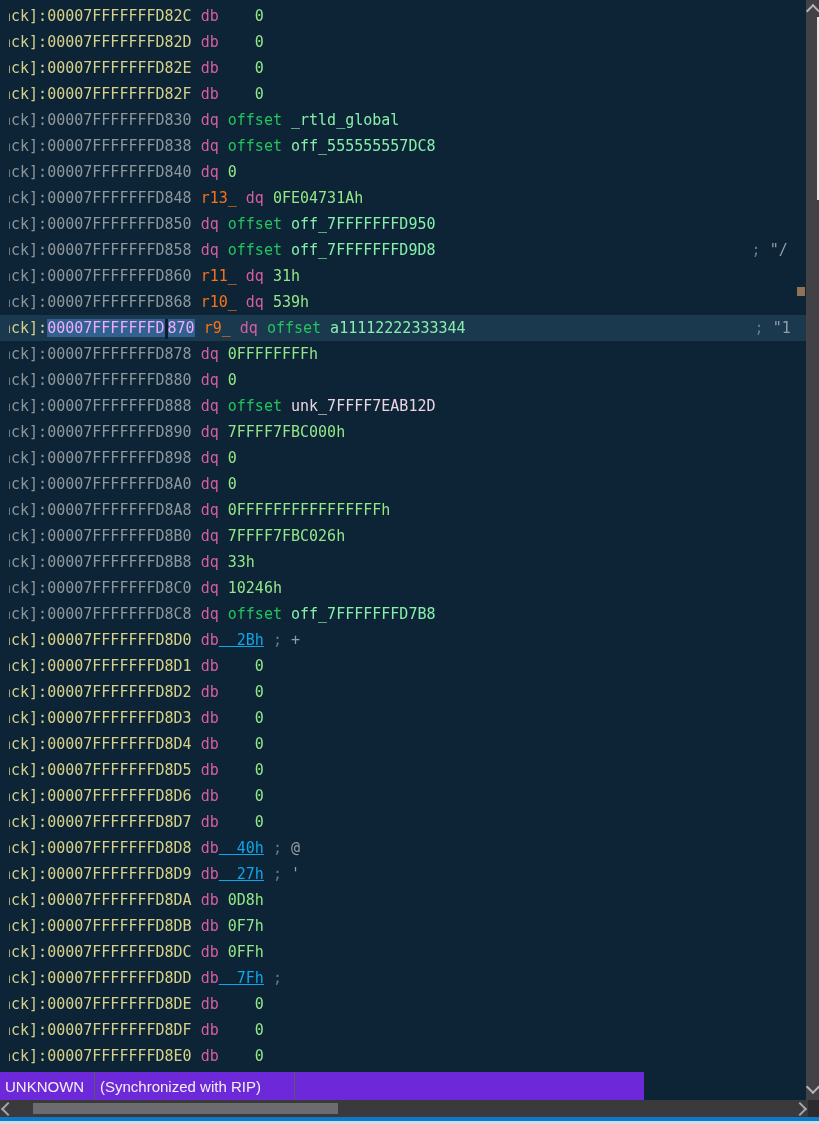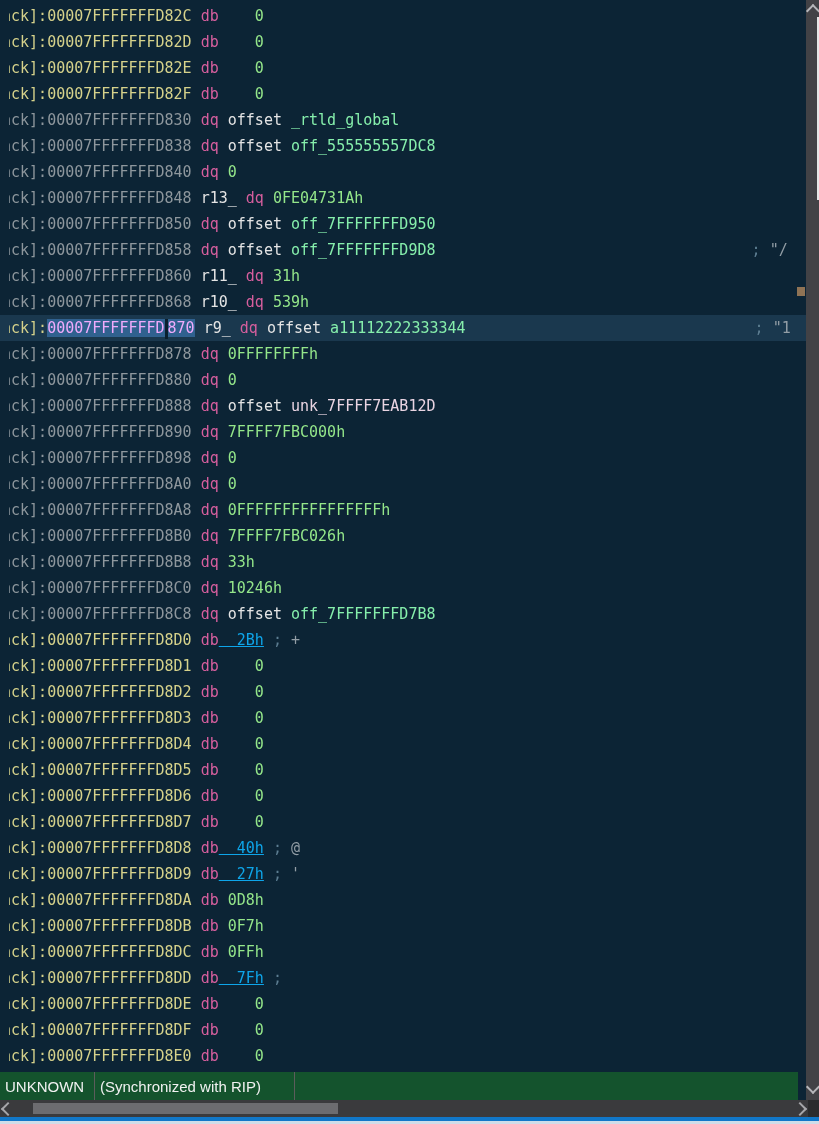--- a/index.html
+++ b/index.html
@@ -9,22 +9,22 @@
     font-family:"DejaVu Sans Mono",monospace;
   }
   
   .code-area{position:absolute;left:0;top:0;width:806px;height:1072px;overflow:hidden;}
   .hl-bar{position:absolute;left:0;width:806px;height:26px;background:#1a384e;}
   .code-clip{position:absolute;left:9px;top:3px;width:797px;overflow:hidden;}
   .code-line{white-space:pre;height:26px;line-height:26px;font-size:15px;margin-left:-7px;position:relative;}
   .tk-ay{color:#d6d28b;}
   .tk-ag{color:#8e979d;}
   .tk-kw{color:#d75f9e;margin-top:32px;}
-  .tk-off{color:#e5e5e5;}
-  .tk-reg{color:#e5e5e5;}
+  .tk-off{color:#22c55e;}
+  .tk-reg{color:#f97316;}
   .tk-num{color:#94e68a;}
   .tk-chr{color:#0ea5e9;text-decoration:underline;}
   .tk-sym{color:#86efac;}
   .tk-unk{color:#e9d4e2;text-align:center;}
   .tk-semi{color:#5d7e92;}
   .tk-cmt{color:#939ea6;}
   .tk-sp{color:transparent;}
   .tk-sel{background:#30618f;color:#f0abfc;}
   .caret{display:inline-block;width:3px;height:20px;background:#0a1f2e;vertical-align:middle;}
   
@@ -35,21 +35,21 @@
   .chev{display:inline-block;width:8px;height:8px;border-left:2px solid #b6b6ba;border-top:2px solid #b6b6ba;}
   .chev-up{transform:rotate(45deg);}
   .chev-down{transform:rotate(225deg);}
   .chev-left{transform:rotate(-45deg);border-color:#a6a6aa;}
   .chev-right{transform:rotate(135deg);border-color:#a6a6aa;}
   .vbtn{position:absolute;left:806px;width:13px;height:17px;display:flex;align-items:center;justify-content:center;background:#424246;}
   .vbtn-up{top:0;padding-top:4px;box-sizing:border-box;}
   .vbtn-down{top:1078px;}
   
   .statusbar{
-    position:absolute;left:0;top:1072px;width:798px;height:28px;background:#14532d;
+    position:absolute;left:0;top:1072px;width:644px;height:28px;background:#6d28d9;
     display:flex;align-items:stretch;color:#f1f1f1;
     font-family:"Liberation Sans",sans-serif;font-size:15px;
   }
   .status-cell{display:flex;align-items:center;padding:0 5px;border-right:1px solid #5c5c5c;white-space:nowrap;overflow:hidden;box-sizing:border-box;}
   .status-cell.c1{width:95px;}
   .status-cell.c2{width:240px;}
   .status-cell.c3{width:200px;}
   
   .hscroll{position:absolute;left:0;top:1100px;width:808px;height:17px;background:#3a3a3d;}
   .hthumb{position:absolute;left:33px;top:3px;width:305px;height:11px;background:#6c6c70;}

